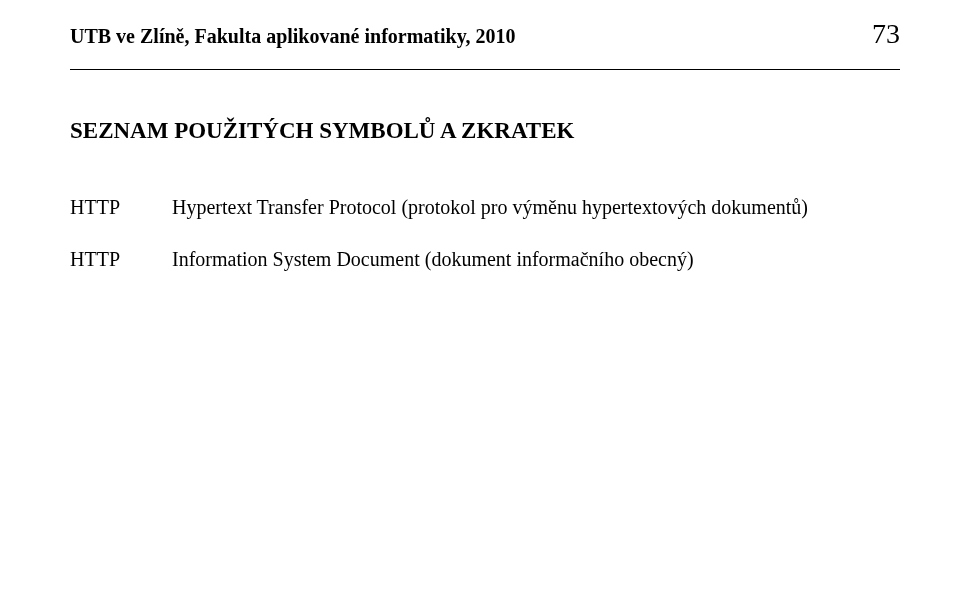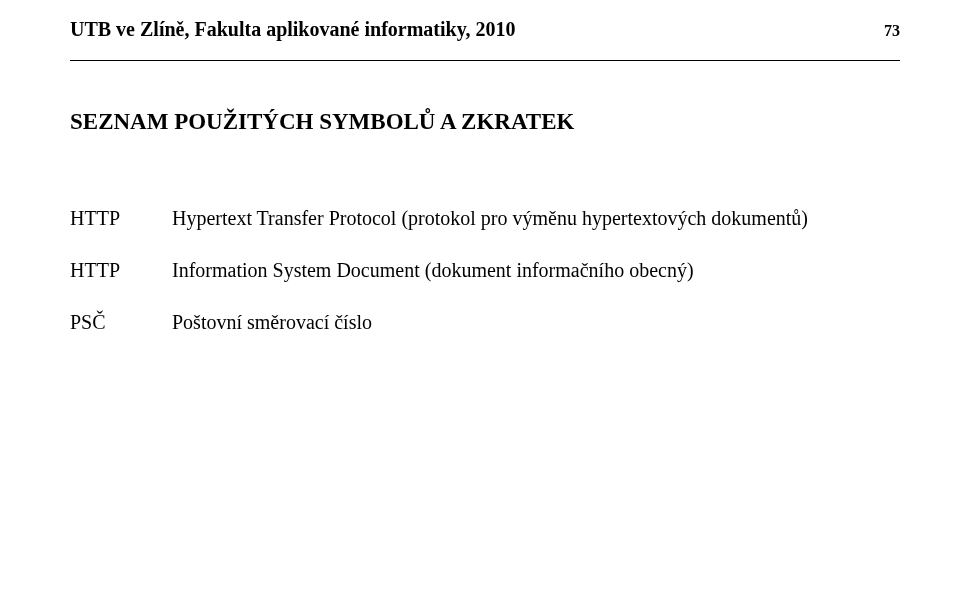--- a/index.html
+++ b/index.html
@@ -21,27 +21,27 @@
       align-items: baseline;
       border-bottom: 1.5px solid #000;
       padding-bottom: 19px;
       margin-bottom: 48px;
     }
     .header-title {
       font-weight: bold;
       font-size: 20px;
     }
     .page-number {
-      font-weight: bold;
-      font-size: 16px;
+      font-weight: normal;
+      font-size: 28px;
     }
     .section-title {
       font-weight: bold;
       font-size: 23px;
-      margin-bottom: 64px;
+      margin-bottom: 44px;
     }
     .def-table {
       border-collapse: collapse;
     }
     .def-table td {
       vertical-align: top;
       font-size: 20px;
       line-height: 1.9;
       padding-bottom: 14px;
     }
@@ -64,18 +64,14 @@
 <table class="def-table">
   <tbody>
       <tr>
     <td class="abbr">HTTP</td>
     <td>Hypertext Transfer Protocol (protokol pro výměnu hypertextových dokumentů)</td>
   </tr>
   <tr>
     <td class="abbr">HTTP</td>
     <td>Information System Document (dokument informačního obecný)</td>
   </tr>
-  <tr>
-    <td class="abbr">PSČ</td>
-    <td>Poštovní směrovací číslo</td>
-  </tr>
 </tbody>
   </table>
 
 </body></html>

